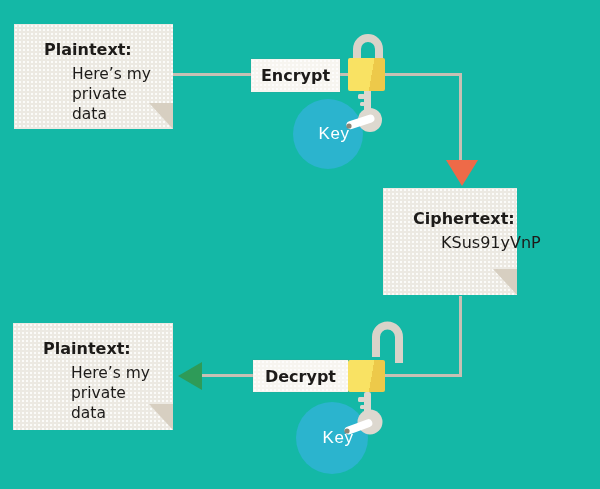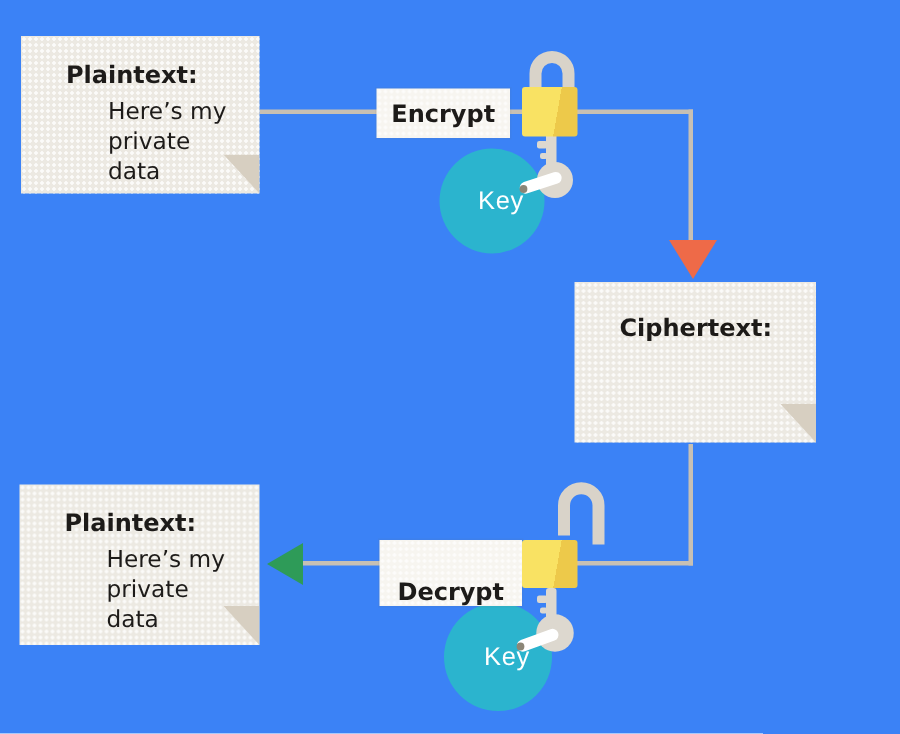--- a/index.html
+++ b/index.html
@@ -1,17 +1,17 @@
 <!DOCTYPE html>
 <html><head>
 <meta charset="utf-8">
 <style>
   html,body{margin:0;padding:0;background:#ffffff;}
   .stage{
-    position:relative;width:600px;height:489px;background:#3b82f6;overflow:hidden;
+    position:relative;width:600px;height:489px;background:#14b8a6;overflow:hidden;
     font-family:"DejaVu Sans","Liberation Sans",sans-serif;color:#1d1b19;
   }
   
   .line{position:absolute;background:#c7c0b4;}
   
   .card{
     position:absolute;
     background-color:#ece9e2;
     background-image:radial-gradient(rgba(255,255,255,.8) 1px, rgba(255,255,255,0) 1.35px);
     background-size:4px 4px;
@@ -67,22 +67,23 @@
     <polygon points="26,1 26,29 2,15" fill="#2e9b58"></polygon>
   </svg>
 
   <div class="card" style="left:14px;top:24px;width:159px;height:105px;">
     <div class="card-heading">Plaintext:</div>
     <div class="card-line">Here’s my</div>
     <div class="card-line">private data</div>
     <div class="fold"></div>
   </div>
 
-  <div class="card" style="left:383px;top:188px;width:161px;height:107px;padding-top:20px;">
+  <div class="card" style="left:383px;top:188px;width:134px;height:107px;padding-top:20px;">
     <div class="card-heading">Ciphertext:</div>
+    <div class="card-line" style="font-size:16px;">KSus91yVnP</div>
     <div class="fold"></div>
   </div>
 
   <div class="card" style="left:13px;top:323px;width:160px;height:107px;">
     <div class="card-heading">Plaintext:</div>
     <div class="card-line">Here’s my</div>
     <div class="card-line">private data</div>
     <div class="fold"></div>
   </div>
 
@@ -117,18 +118,18 @@
 
   <svg class="abs" style="left:360px;top:318px;" width="60" height="48">
     <path d="M16,39 V19 A11.5,11.5 0 0 1 39,19 V45" fill="none" stroke-width="8" stroke="#d9d3c9"></path>
   </svg>
 
   <div class="process-box" style="left:251px;top:59px;width:89px;height:33px;">
     <span>Encrypt</span>
   </div>
   <div class="lock-body" style="left:348px;top:58px;width:37px;height:33px;"></div>
 
-  <div class="process-box" style="left:253px;top:360px;width:95px;height:44px;align-items:flex-end;">
+  <div class="process-box" style="left:253px;top:360px;width:95px;height:32px;">
     <span>Decrypt</span>
   </div>
   <div class="lock-body" style="left:348px;top:360px;width:37px;height:32px;"></div>
 
 </div>
 
 </body></html>

